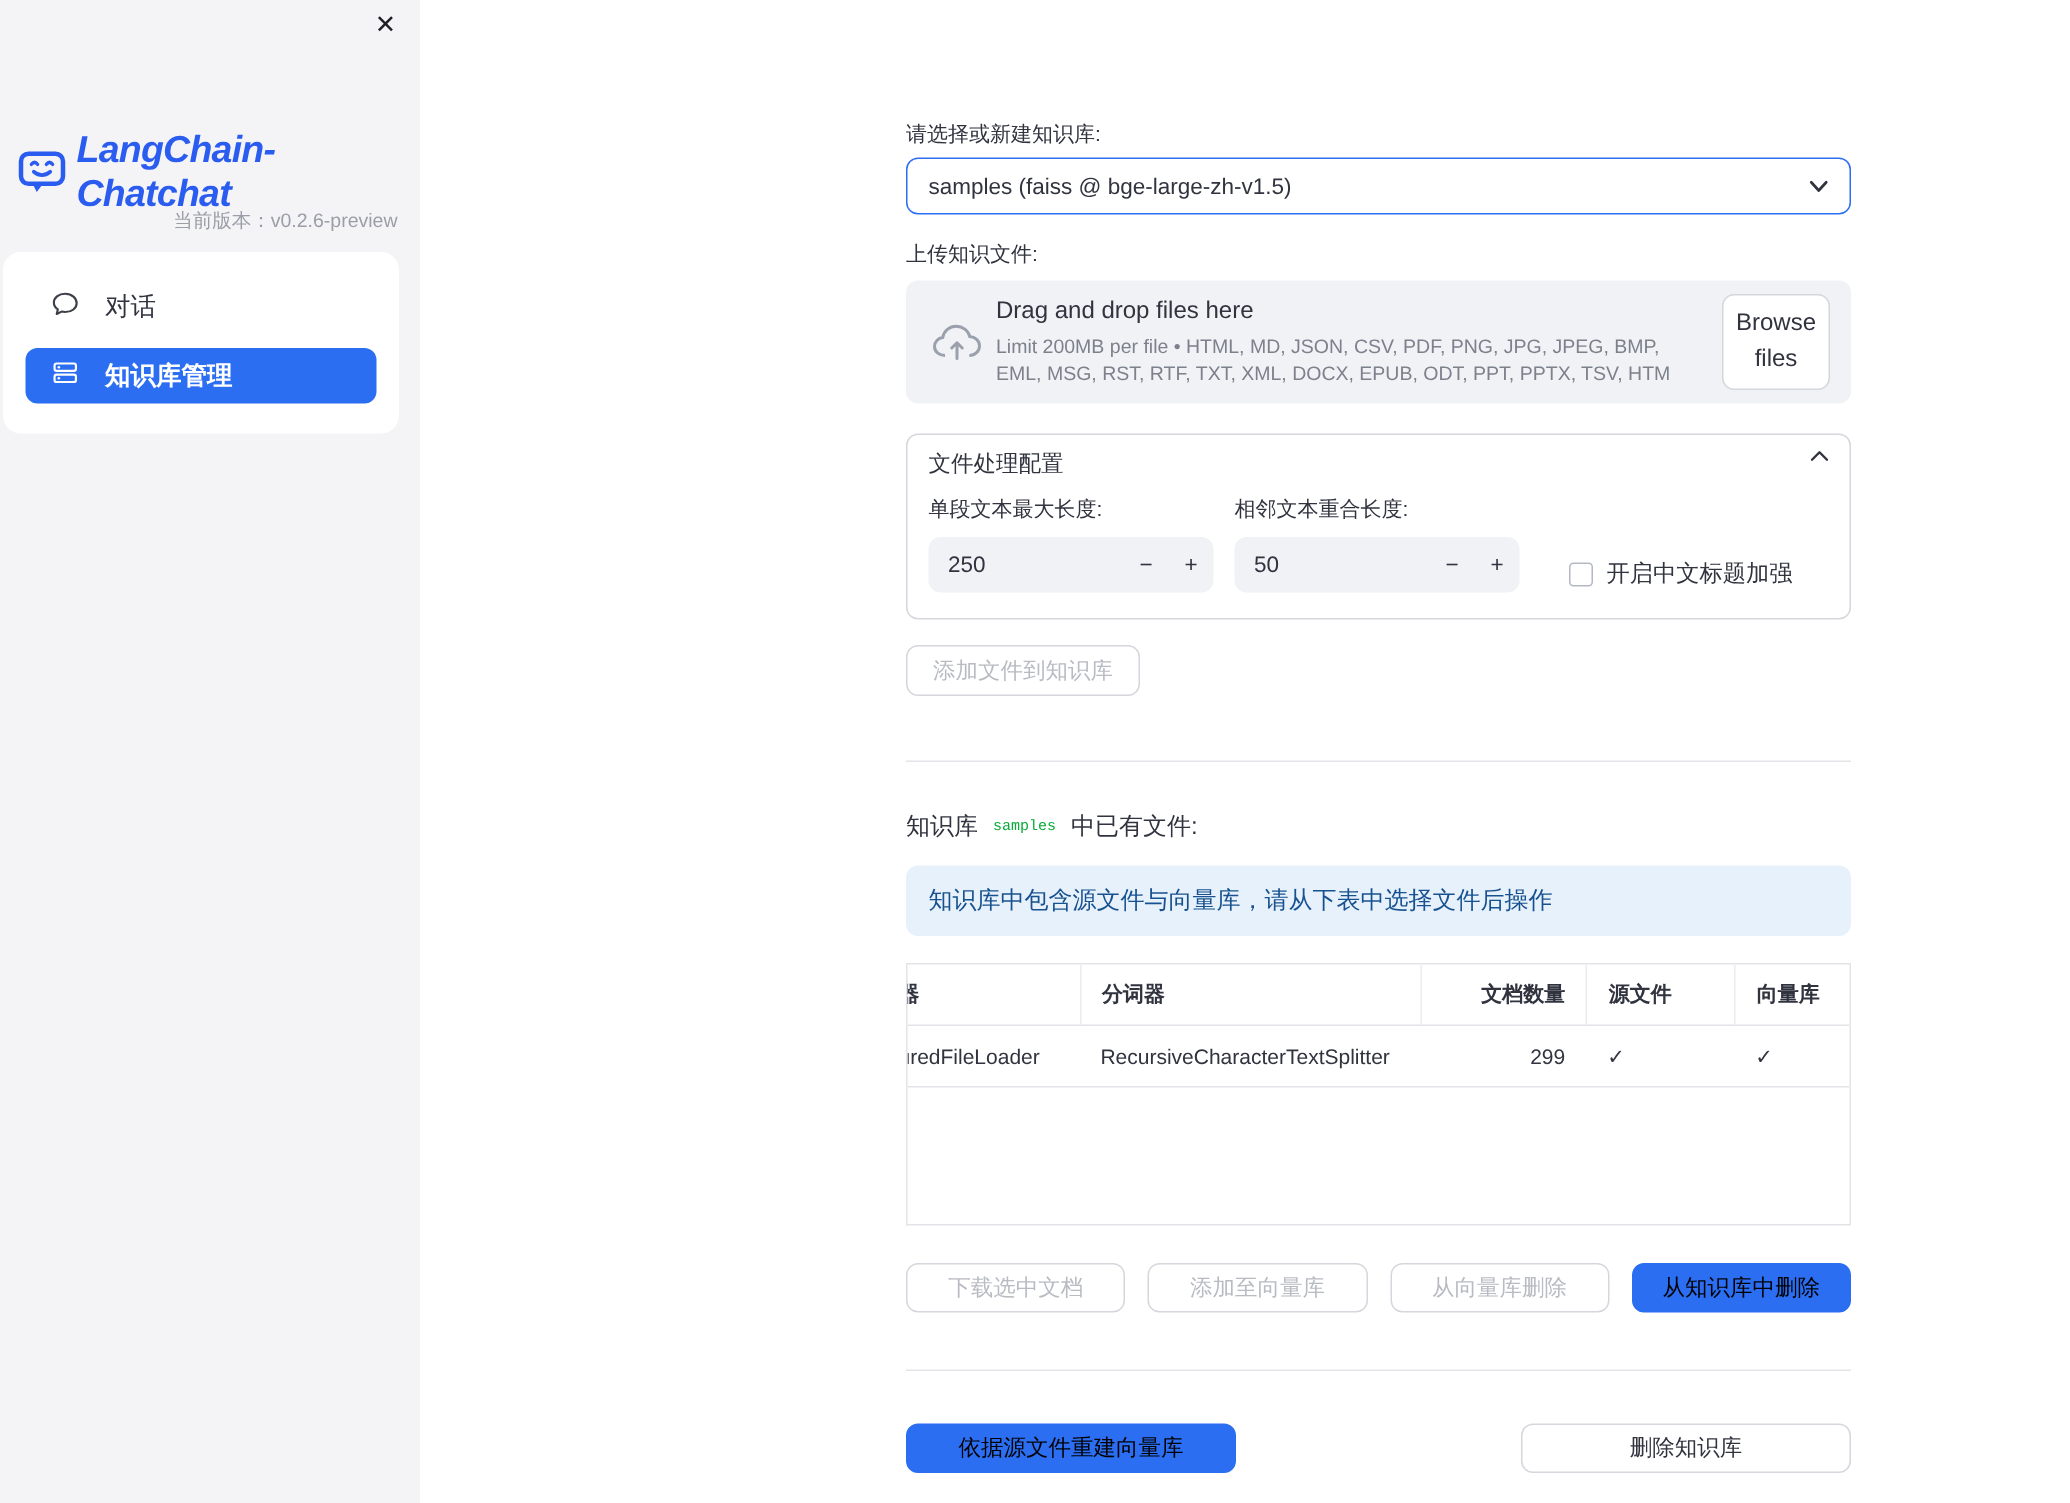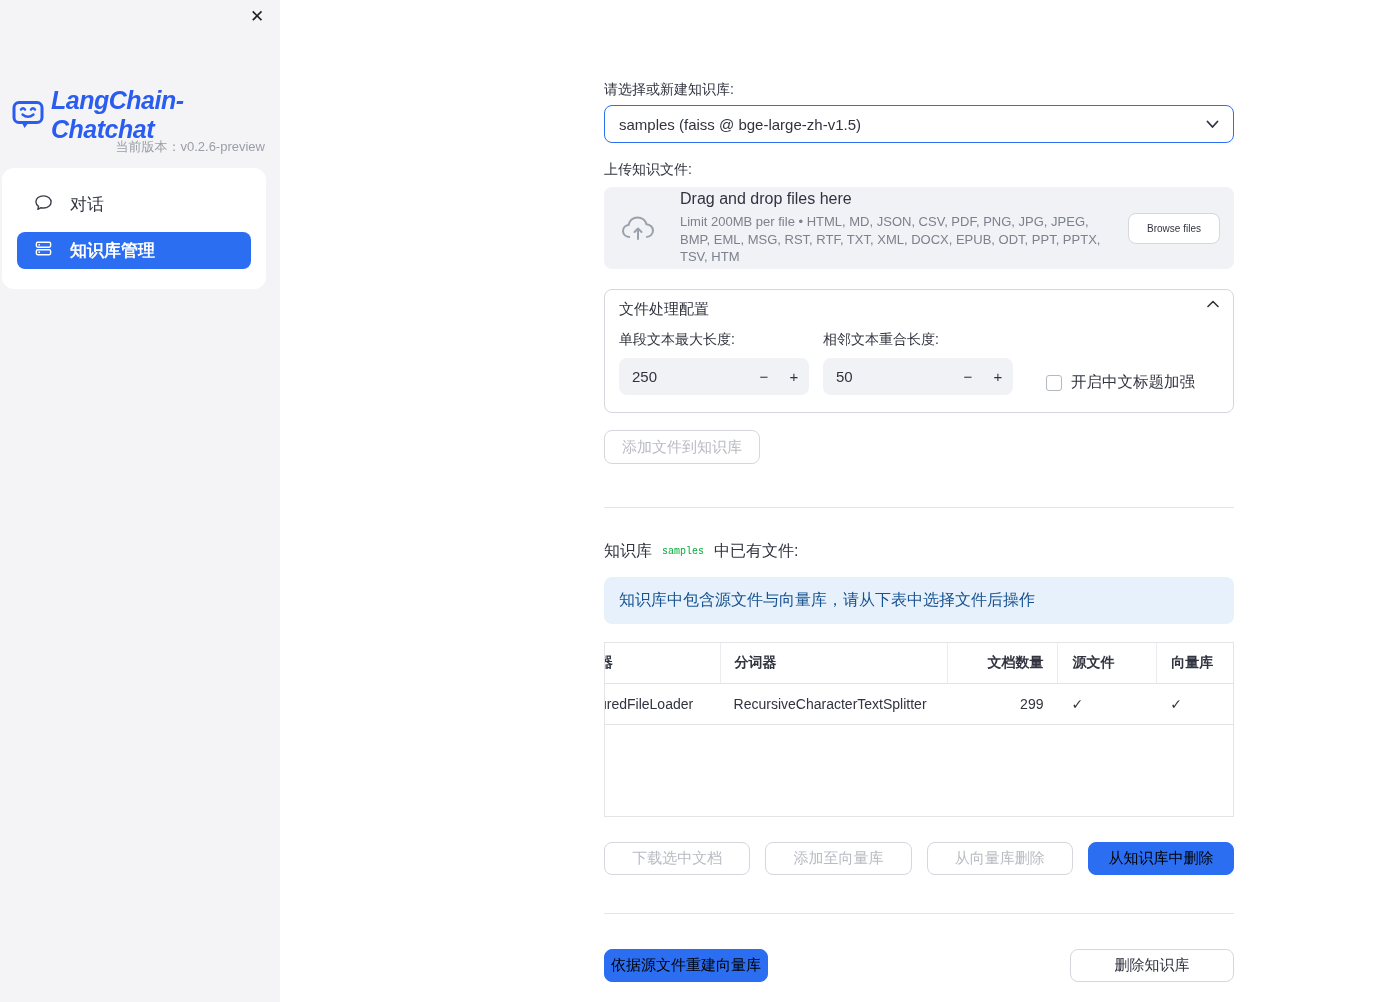--- a/index.html
+++ b/index.html
@@ -30,26 +30,26 @@
   
   .main{position:absolute;left:604px;top:0;width:630px;}
   .lbl{font-size:14px;color:var(--text);margin-bottom:6px;}
   .first{margin-top:81px;}
 
   .selectbox{height:38px;border:1px solid var(--primary);border-radius:8px;background:#fff;
     display:flex;align-items:center;justify-content:space-between;padding:0 14px;font-size:15px;cursor:pointer;}
 
   .up-label{margin-top:18px;}
   .dropzone{margin-top:8px;height:82px;background:var(--panel);border-radius:8px;
-    display:flex;align-items:center;gap:24px;padding:14px 14px 14px 16px;}
+    display:flex;align-items:center;gap:8px;padding:14px 14px 14px 16px;}
   .dz-texts{flex:1;}
   .dz-drag{font-size:16px;color:var(--text);}
   .dz-limit{font-size:13px;color:var(--muted);line-height:1.35;margin-top:5px;max-width:470px;}
-  .browse-btn{width:92px;background:#fff;border:1px solid var(--border);border-radius:8px;
-    font-size:10px;color:var(--text);padding:7px 8px;text-align:center;line-height:1.5;cursor:pointer;
+  .browse-btn{width:72px;background:#fff;border:1px solid var(--border);border-radius:8px;
+    font-size:16px;color:var(--text);padding:7px 8px;text-align:center;line-height:1.5;cursor:pointer;
     font-family:inherit;}
 
   .expander{margin-top:20px;border:1px solid var(--border);border-radius:8px;}
   .exp-head{display:flex;justify-content:space-between;padding:10px 14px 8px 14px;
     font-size:15px;cursor:pointer;}
   .exp-body{display:flex;align-items:flex-start;gap:14px;padding:4px 14px 17px 14px;}
   .num-group{width:190px;}
   .num-lbl{font-size:14px;margin-bottom:9px;}
   .num-input{height:37px;background:var(--panel);border-radius:8px;display:flex;align-items:center;}
   .num-val{flex:1;padding-left:13px;font-size:15px;}
@@ -83,21 +83,21 @@
   .c1{width:228px;}
   .c2{width:111px;justify-content:flex-end;}
   .c3{width:99px;}
   .c4{width:77px;}
   .clip-l{margin-left:-6px;}
 
   .row-btns{margin-top:25px;display:flex;gap:15px;}
   .row-btns .btn{flex:1;height:33px;}
   .hr2{margin-top:38px;}
   .bottom-btns{margin-top:35px;display:flex;justify-content:space-between;}
-  .bottom-btns .btn{width:164px;height:33px;font-family:Liberation Serif, serif;}
+  .bottom-btns .btn{width:220px;height:33px;font-family:Liberation Serif, serif;}
 
   svg{display:block;}
 </style>
 </head>
 <body>
 
 <div class="page">
 
   <aside class="sidebar">
     <div class="close">✕</div>

